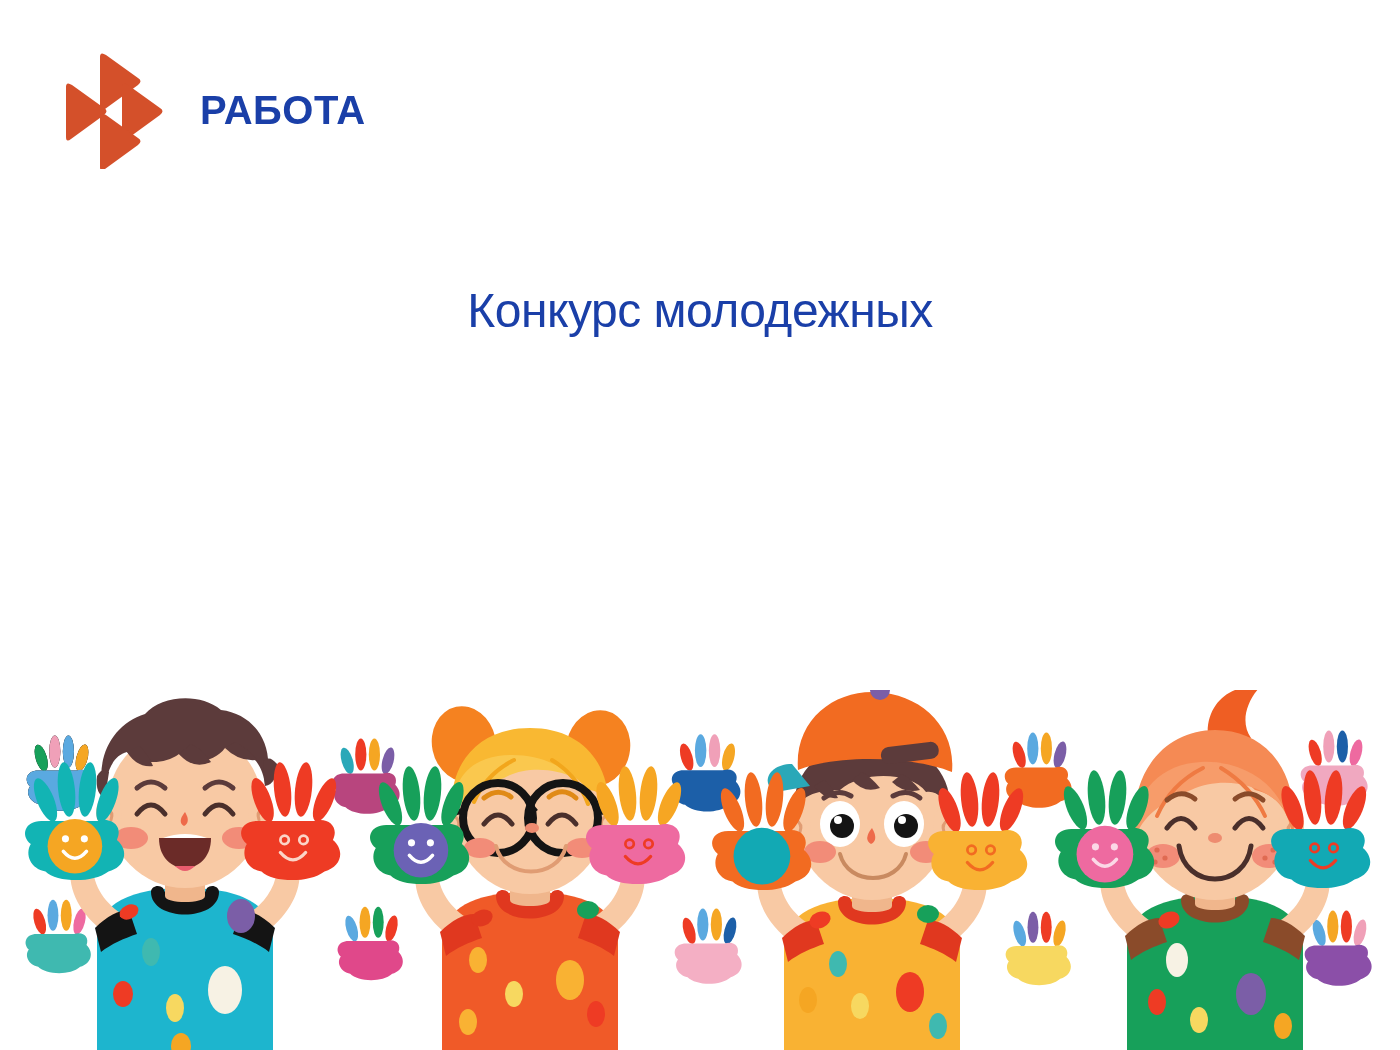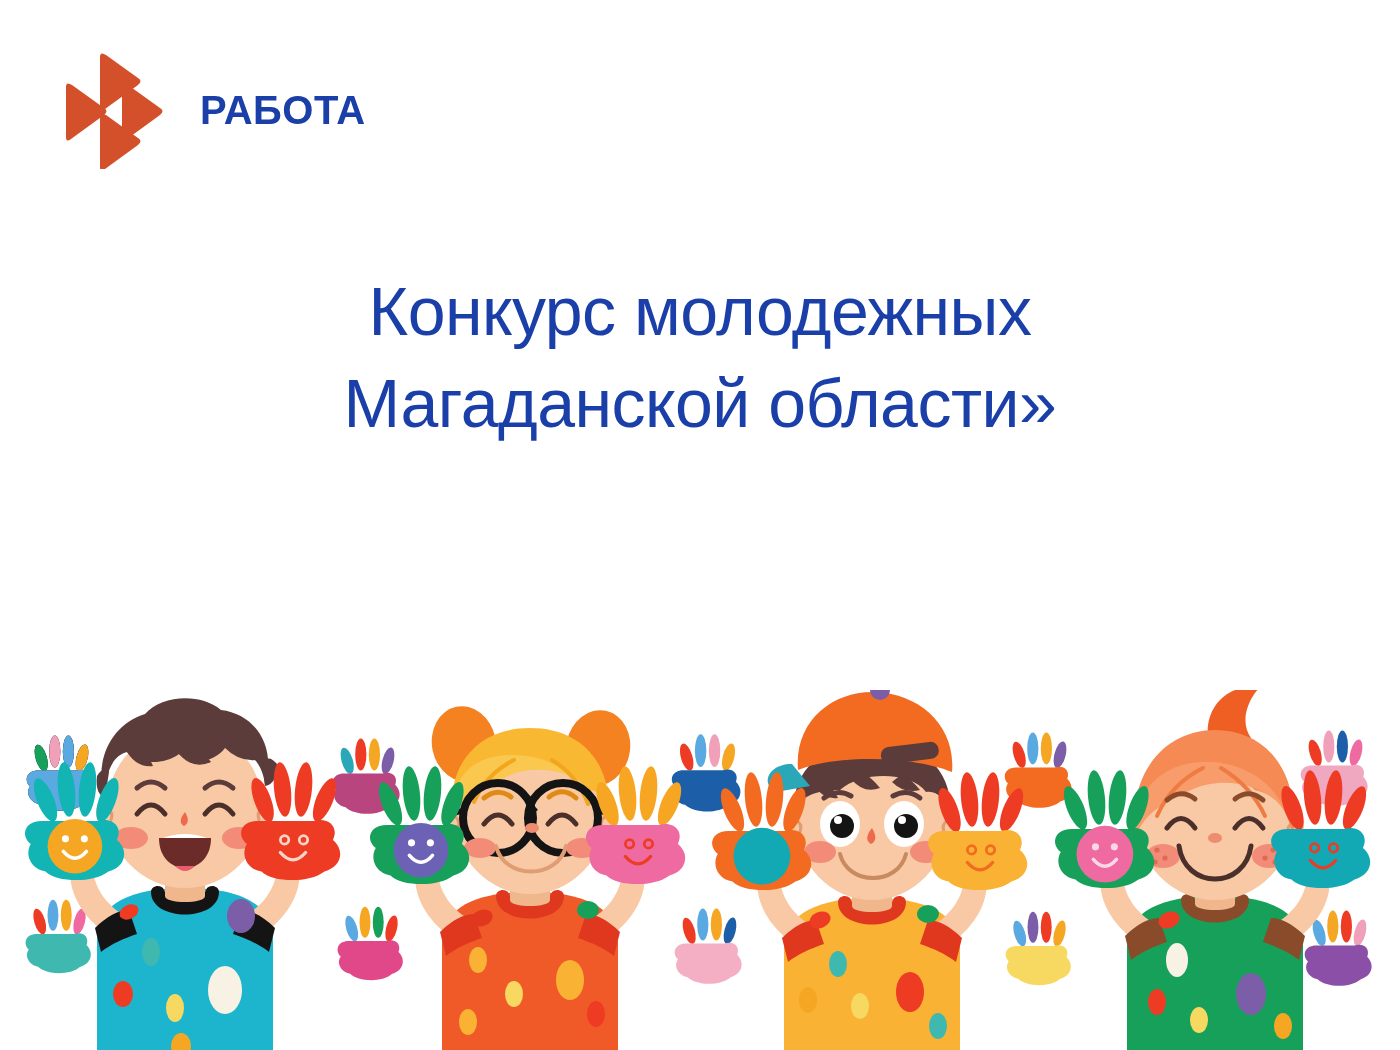--- a/index.html
+++ b/index.html
@@ -50,21 +50,21 @@
   
   #title-block {
     position: absolute;
     left: 0;
     top: 265px;
     width: 1400px;
     text-align: center;
   }
   #title-block .title-line {
     color: #1A3FA8;
-    font-size: 68px;
+    font-size: 48px;
     line-height: 92px;
     font-weight: 400;
     letter-spacing: -0.5px;
     white-space: nowrap;
   }
 
   
   #illustration {
     position: absolute;
     left: 0;
@@ -90,21 +90,20 @@
       <path d="M40 66 L40 116 Q40 122 45 118 L78 94 Q83 90 78 87 L46 64 Q40 60 40 66 Z" fill="#D4502A"></path>
     </svg>
   </div>
   <div id="logo-wordmark">
     <span>РАБОТА</span>
   </div>
 </div>
 
 <div id="title-block">
   <div class="title-line">Конкурс молодежных</div>
-  <div class="title-line">Магаданской области»</div>
 </div>
 
 <div id="illustration">
 <svg width="1400" height="360" viewBox="0 0 1400 360" aria-hidden="true">
   <defs>
 
     <g id="hp">
       <ellipse class="f1" cx="-26" cy="-34" rx="7" ry="17" transform="rotate(-16 -26 -34)"></ellipse>
       <ellipse class="f2" cx="-9" cy="-42" rx="7" ry="20"></ellipse>
       <ellipse class="f3" cx="8" cy="-42" rx="7" ry="20"></ellipse>

